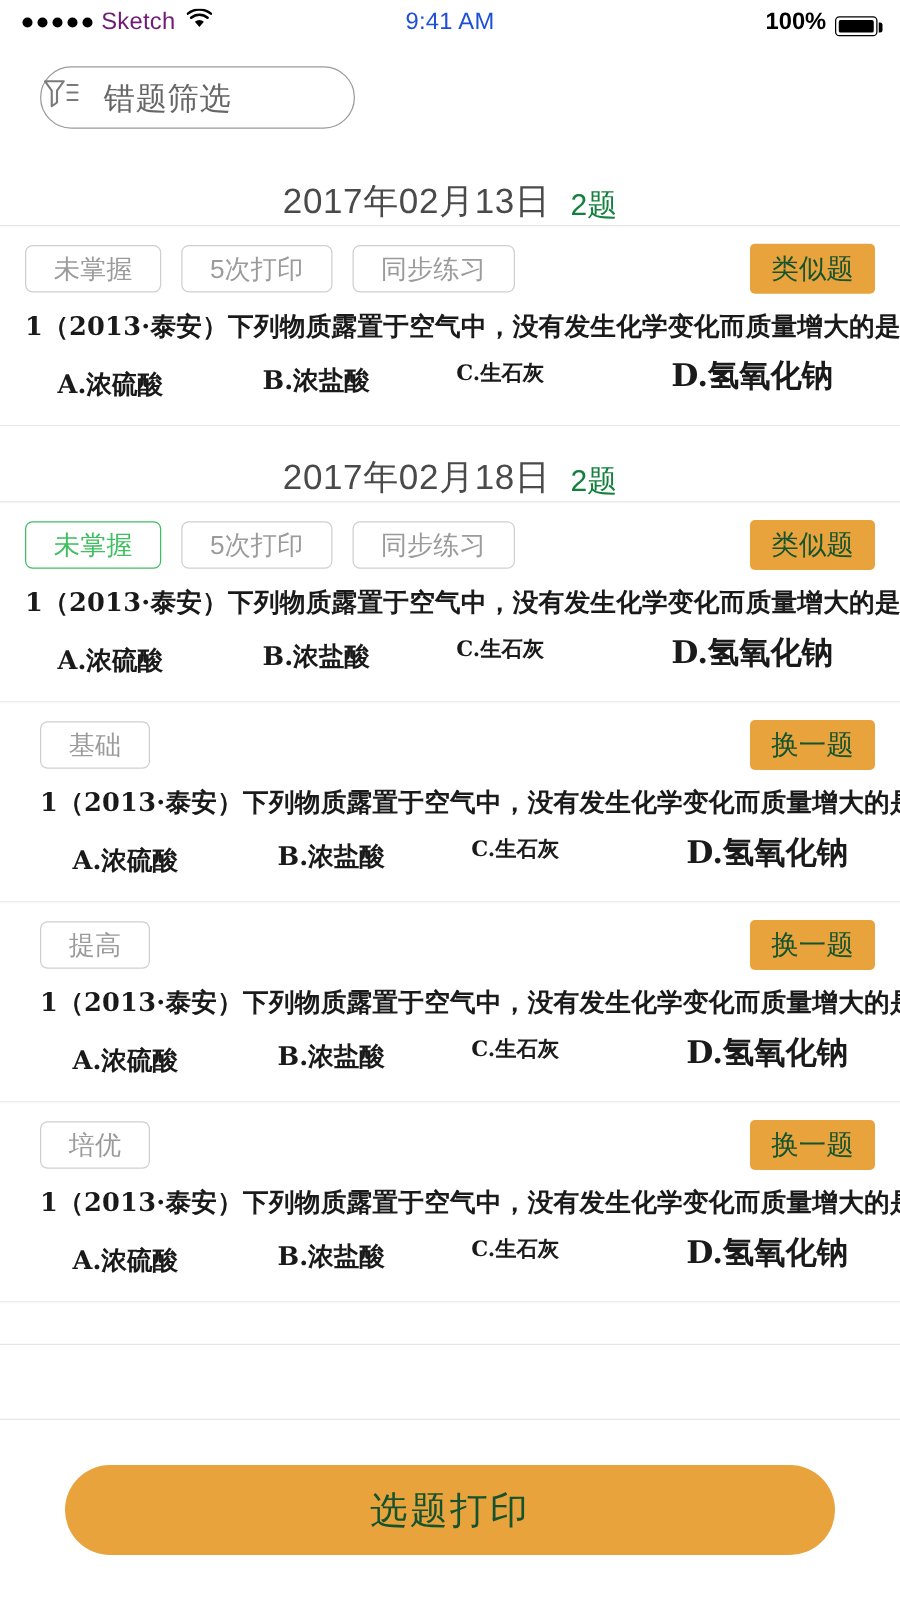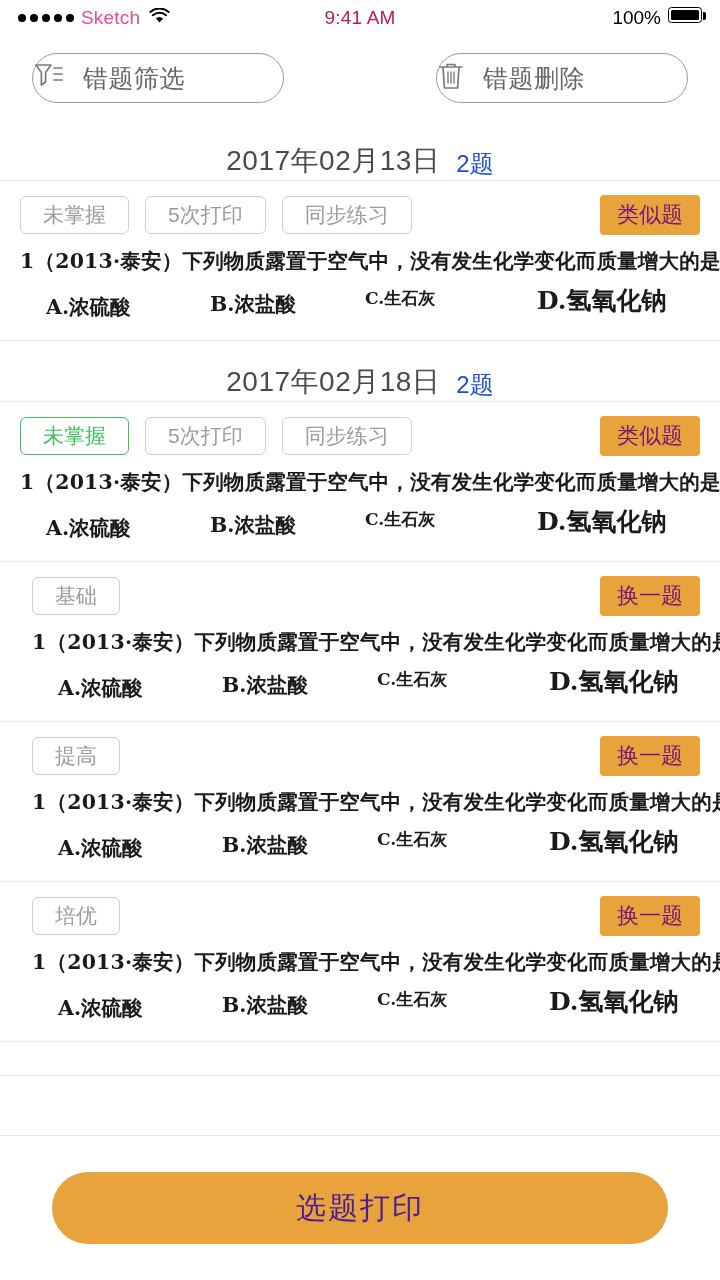--- a/index.html
+++ b/index.html
@@ -15,27 +15,27 @@
   
   .statusbar{
     height:36px; flex:0 0 36px;
     display:flex; align-items:center;
     padding:0 18px; font-size:19px; color:#000;
     position:relative;
   }
   .sb-left{ display:flex; align-items:center; gap:7px; }
   .sb-dots{ display:flex; gap:4px; align-items:center; }
   .sb-dots i{ width:8px; height:8px; border-radius:50%; background:#000; display:block; }
-  .sb-carrier{ font-size:19px; letter-spacing:.2px; color:#ec4899; }
+  .sb-carrier{ font-size:19px; letter-spacing:.2px; color:#701a75; }
   .sb-wifi{ margin-left:2px; display:block; }
   .sb-center{
     position:absolute; left:0; right:0; text-align:center;
-    font-size:19px; color:#be185d; letter-spacing:.2px;
-  }
-  .sb-right{ margin-left:auto; display:flex; align-items:flex-start; gap:7px; }
+    font-size:19px; color:#1d4ed8; letter-spacing:.2px;
+  }
+  .sb-right{ margin-left:auto; display:flex; align-items:flex-end; gap:7px;font-weight:bold; }
   .sb-batt-pct{ font-size:19px; color:#000; }
   .batt{ width:34px; height:16px; border:1.6px solid #000; border-radius:3.5px; position:relative; display:block; }
   .batt::after{ content:""; position:absolute; right:-5px; top:4px; width:3px; height:8px; background:#000; border-radius:0 2px 2px 0; }
   .batt i{ position:absolute; left:1.6px; top:1.6px; bottom:1.6px; background:#000; border-radius:1.5px; display:block; }
 
   
   .navbar{
     height:74px; flex:0 0 74px;
     position:relative; display:flex; align-items:center;
     border-bottom:1px solid #e2e2e2; background:#fff;
@@ -64,21 +64,21 @@
   }
   .tool-btn .label{ font-size:25px; color:#666; letter-spacing:.5px; }
 
   
   .date-header{
     height:60px;
     display:flex; align-items:flex-end; justify-content:center; gap:16px;
     background:#fff;
   }
   .date-header .d-text{ font-size:28px; color:#4a4a4a; letter-spacing:.5px; }
-  .date-header .d-count{ font-size:24px; color:#1d4ed8; }
+  .date-header .d-count{ font-size:24px; color:#15803d; }
 
   
   .q-card{
     background:#fff;
     border-top:1px solid #e6e6e6;
     border-bottom:1px solid #e6e6e6;
     padding:14px 20px 18px 20px;
   }
   .q-card + .q-card{ border-top:none; }
   .q-card.sub{ padding-left:32px; }
@@ -88,21 +88,21 @@
     height:38px; padding:0 22px;
     border:1.3px solid #cfcfcf; border-radius:6px;
     display:flex; align-items:center; justify-content:center;
     font-size:21px; color:#9b9b9b; background:#fff; cursor:pointer;
     white-space:nowrap;
   }
   .tag.active{ border-color:#3fbf5f; color:#3fbf5f; }
   .action-btn{
     margin-left:auto;
     height:40px; padding:0 17px;
-    background:#e8a33d; color:#701a75; border-radius:4px;
+    background:#e8a33d; color:#14532d; border-radius:4px;
     display:flex; align-items:center; justify-content:center;
     font-size:22px; cursor:pointer; white-space:nowrap;
   }
 
   .q-body{ padding-top:12px; }
   .q-stem{
     font-family:"DejaVu Serif","Liberation Serif",serif;
     font-size:20.5px; color:#1a1a1a; font-weight:bold;
     letter-spacing:.2px; white-space:nowrap;
   }
@@ -123,21 +123,21 @@
 
   
   .footer{
     flex:0 0 145px; height:145px;
     border-top:1px solid #e6e6e6;
     display:flex; align-items:center; justify-content:center;
     background:#fff;
   }
   .cta{
     width:616px; height:72px;
-    background:#e8a33d; color:#4c1d95; border-radius:36px;
+    background:#e8a33d; color:#14532d; border-radius:36px;
     display:flex; align-items:center; justify-content:center;
     font-size:30px; letter-spacing:2px; cursor:pointer; border:none;
     font-family:"Liberation Sans","DejaVu Sans",sans-serif;
   }
 </style>
 </head>
 <body>
 
 <div id="app">
 
@@ -175,33 +175,20 @@
         <svg width="32" height="30" viewBox="0 0 32 30">
           <path d="M3 4 H18 L12.6 11.5 V21 L8.4 24 V11.5 Z" stroke="#7a7a7a" stroke-width="1.7" fill="none" stroke-linejoin="round"></path>
           <line x1="21" y1="7" x2="29" y2="7" stroke="#7a7a7a" stroke-width="1.7" stroke-linecap="round"></line>
           <line x1="21" y1="13" x2="29" y2="13" stroke="#7a7a7a" stroke-width="1.7" stroke-linecap="round"></line>
           <line x1="21" y1="19" x2="29" y2="19" stroke="#7a7a7a" stroke-width="1.7" stroke-linecap="round"></line>
         </svg>
       </span>
       <span class="label">错题筛选</span>
     </div>
 
-    <div class="tool-btn">
-      <span>
-        <svg width="28" height="32" viewBox="0 0 28 32">
-          <line x1="3" y1="7" x2="25" y2="7" stroke="#7a7a7a" stroke-width="1.7" stroke-linecap="round"></line>
-          <path d="M10 7 V4.5 H18 V7" stroke="#7a7a7a" stroke-width="1.7" fill="none" stroke-linejoin="round"></path>
-          <path d="M6 7 L7.4 28 H20.6 L22 7" stroke="#7a7a7a" stroke-width="1.7" fill="none" stroke-linejoin="round"></path>
-          <line x1="11" y1="12" x2="11" y2="23" stroke="#7a7a7a" stroke-width="1.4" stroke-linecap="round"></line>
-          <line x1="14" y1="12" x2="14" y2="23" stroke="#7a7a7a" stroke-width="1.4" stroke-linecap="round"></line>
-          <line x1="17" y1="12" x2="17" y2="23" stroke="#7a7a7a" stroke-width="1.4" stroke-linecap="round"></line>
-        </svg>
-      </span>
-      <span class="label">错题删除</span>
-    </div>
   </div>
 
   <div class="scroller" id="list-root">
       <div class="date-header">
         <span class="d-text">2017年02月13日</span>
         <span class="d-count">2题</span>
       </div>
       <div class="q-card">
         <div class="tag-row">
           <div class="tag">未掌握</div>

